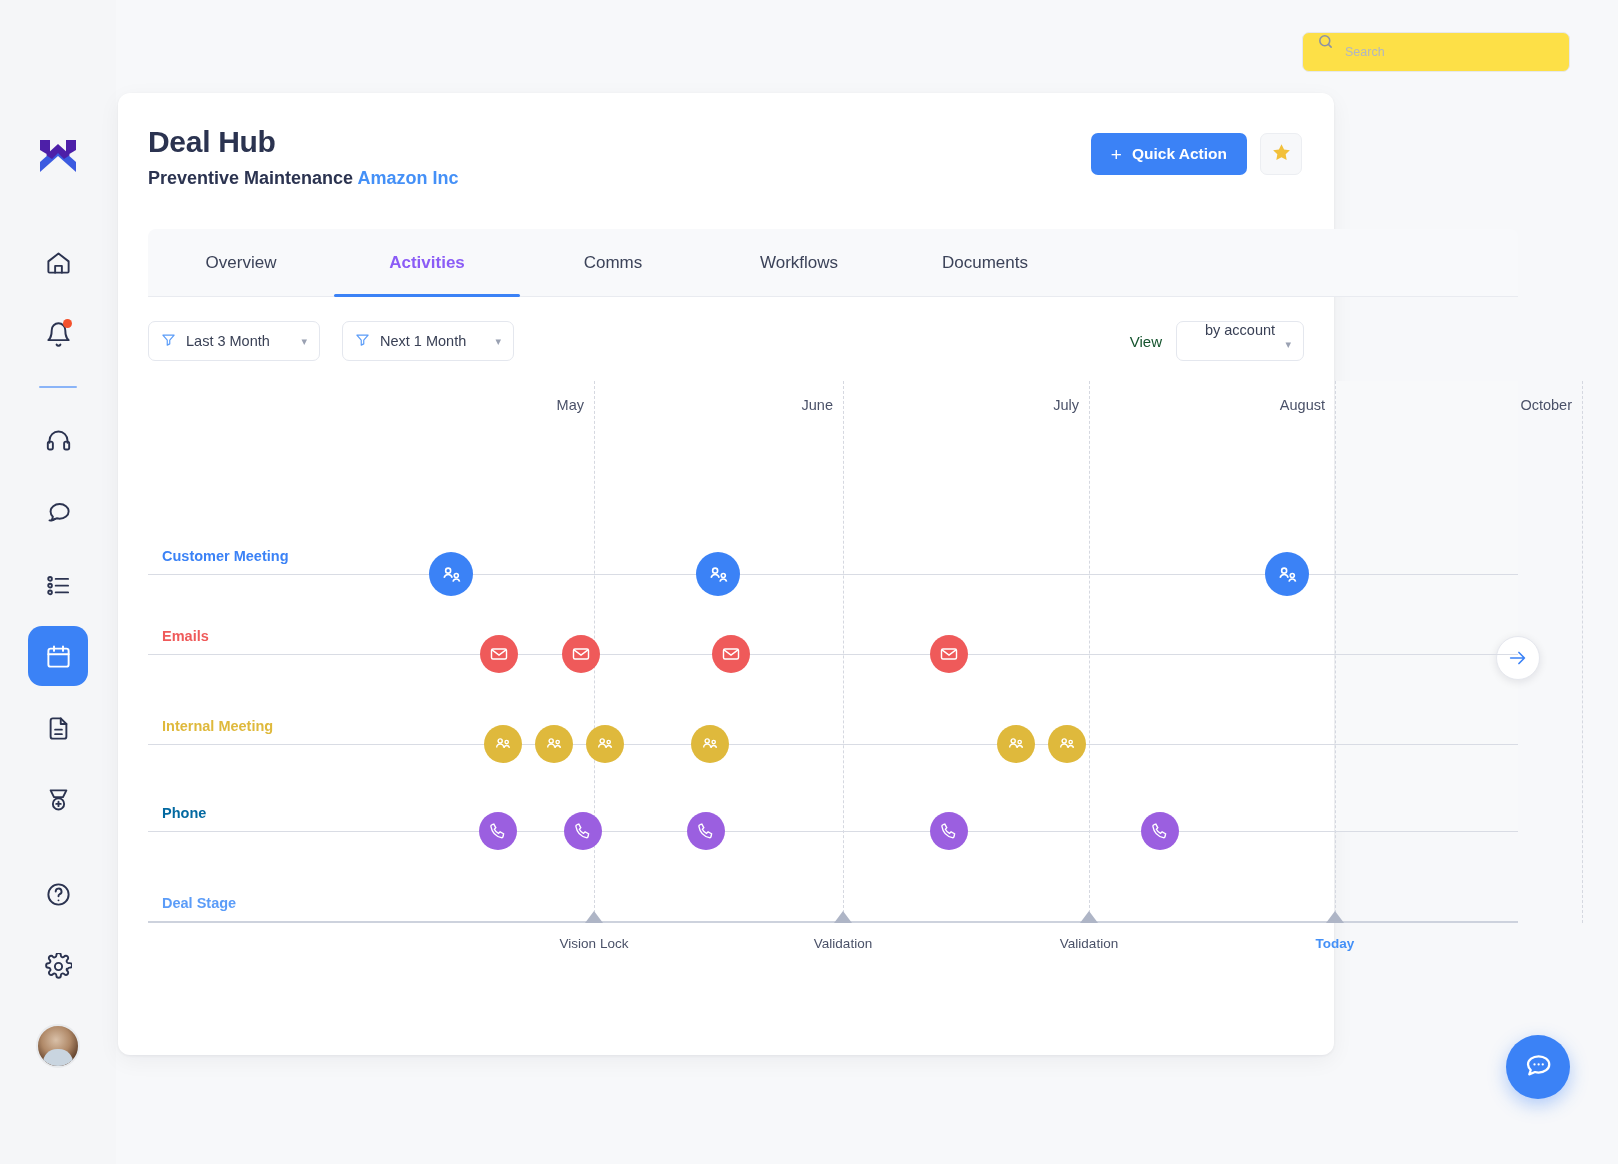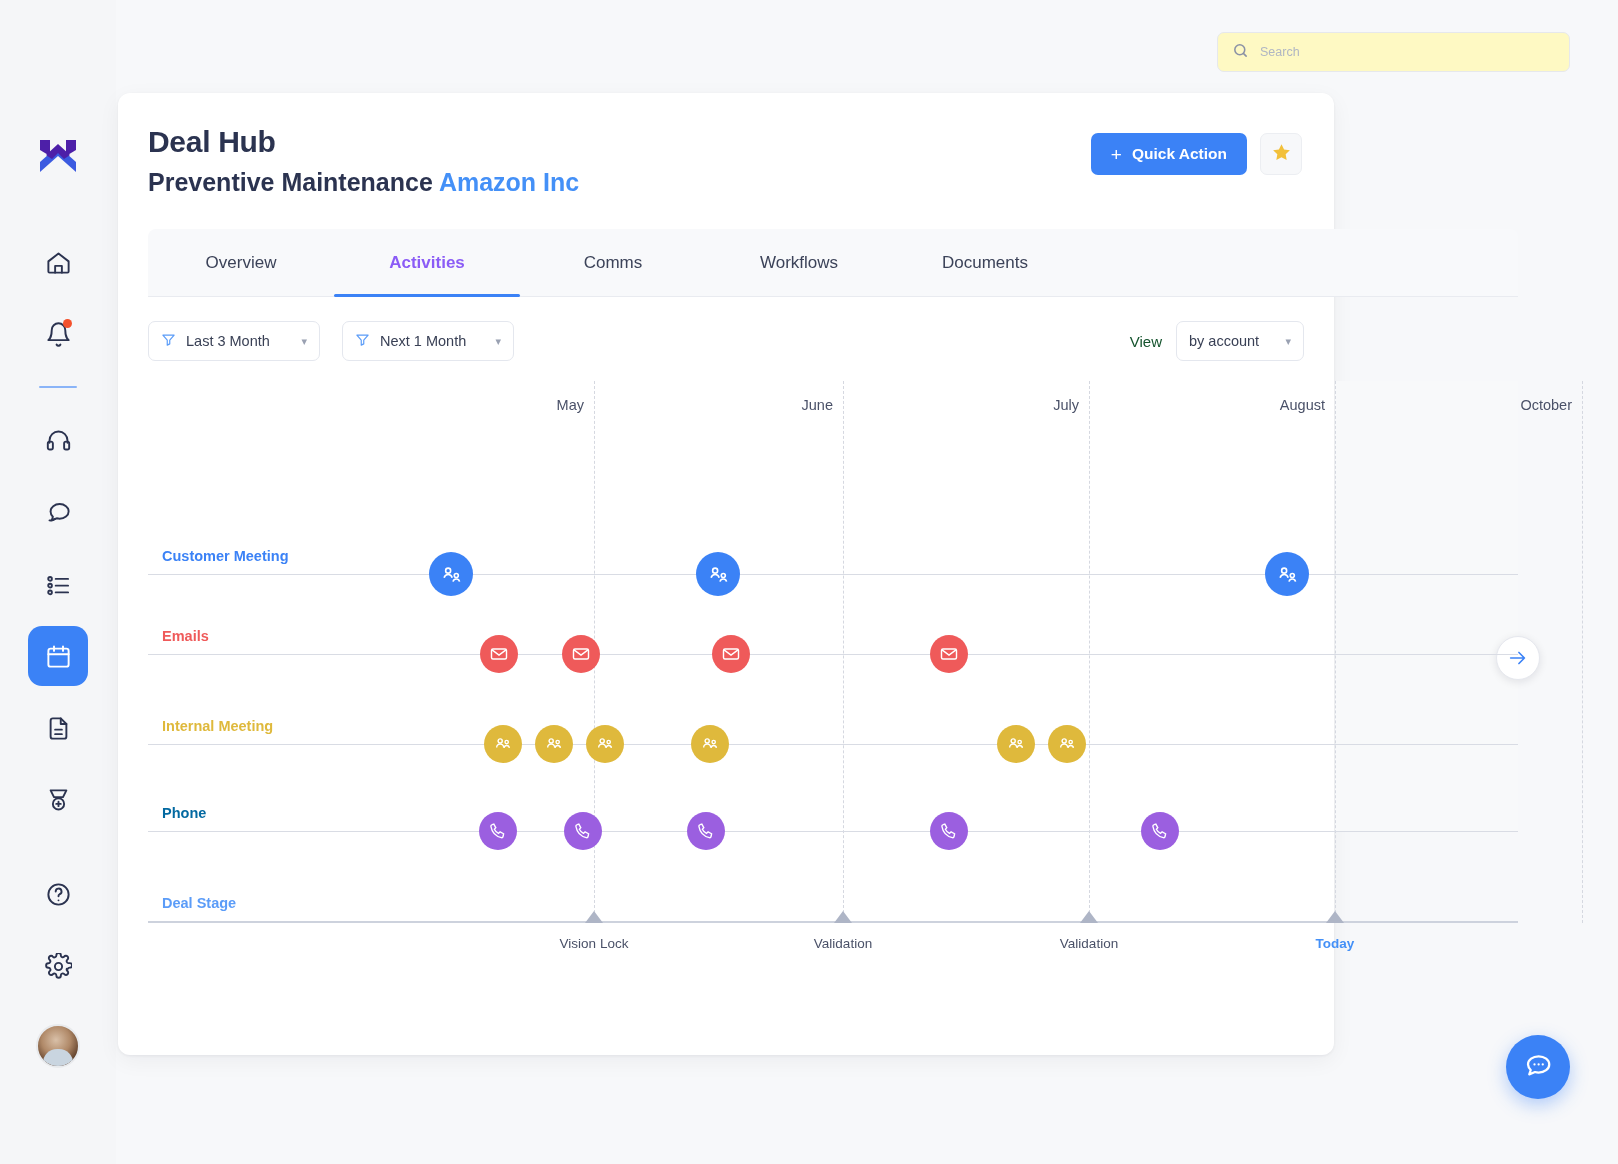--- a/index.html
+++ b/index.html
@@ -42,42 +42,42 @@
   .avatar::after{
     content:""; position:absolute; left:50%; top:58%; transform:translateX(-50%);
     width:30px; height:26px; border-radius:14px 14px 6px 6px;
     background:#c9d5e0;
   }
 
   
   .topbar { position: absolute; left: 116px; top: 0; right: 0; height: 100px; }
   .search-box {
     position: absolute; right: 48px; top: 32px;
-    width: 353px; height: 40px; background: #fef9c3;
+    width: 268px; height: 40px; background: #fde047;
     border: 1px solid #e6e8ec; border-radius: 7px;
-    display: flex; align-items: center; padding: 0 14px;
+    display: flex; padding: 0 14px;
   }
   .search-box svg { width: 17px; height: 17px; stroke: #8b92a5; flex: none; }
   .search-box input {
     border: none; outline: none; margin-left: 11px;
     font-family: "Liberation Sans", sans-serif; font-size: 12.5px; color: #3b4256;
     background: transparent; width: 100%;
   }
   .search-box input::placeholder { color: #b0b6c3; }
 
   
   .card {
     position: absolute; left: 118px; top: 93px;
     width: 1216px; height: 962px;
     background: #ffffff; border-radius: 12px;
     box-shadow: 0 1px 3px rgba(16,24,40,.06), 0 6px 22px rgba(16,24,40,.05);
   }
   .card-head { position: absolute; left: 30px; top: 32px; }
   .page-title { font-size: 30px; font-weight: bold; color: #2b3350; letter-spacing: -.3px; }
-  .page-sub { margin-top: 9px; font-size: 25px; font-weight: bold; color: #2b3350; }
+  .page-sub { margin-top: 9px; font-size: 18px; font-weight: bold; color: #2b3350; }
   .page-sub .acct { color: #4490f7; }
 
   .head-actions { position: absolute; right: 32px; top: 40px; display: flex; align-items: center; gap: 13px; }
   .btn-quick {
     height: 42px; padding: 0 20px; border: none; border-radius: 7px;
     background: #3b82f6; color: #fff; font-size: 15.5px; font-weight: bold;
     font-family: "Liberation Sans", sans-serif; display: flex; align-items: center;
     gap: 10px; cursor: pointer;
   }
   .btn-quick .plus { font-size: 19px; font-weight: normal; line-height: 1; }
@@ -112,21 +112,21 @@
     gap: 10px; cursor: pointer; font-size: 14.5px; color: #394055;
   }
   .filter-chip .funnel svg { width: 15px; height: 15px; stroke: #5b9cf8; fill: none; }
   .filter-chip .caret { margin-left: auto; color: #9aa1b2; font-size: 11px; }
 
   .view-wrap { position: absolute; right: 30px; top: 228px; display: flex; align-items: center; gap: 14px; }
   .view-label { font-size: 15px; color: #14532d; }
   .view-select {
     height: 40px; width: 128px; padding: 0 12px; border: 1px solid #e4e7ee;
     border-radius: 7px; background: #fff; display: flex; align-items: center;
-    font-size: 14.5px; color: #394055; cursor: pointer;
+    font-size: 14.5px; color: #394055; cursor: pointer; flex-direction: column;
   }
   .view-select .caret { margin-left: auto; color: #9aa1b2; font-size: 11px; }
 
   
   .timeline { position: absolute; left: 30px; top: 288px; width: 1370px; height: 500px; }
   .future-shade { position: absolute; top: 0; width: 312px; height: 450px; background: #f8f9fa; }
   .month-row { position: absolute; top: 0; left: 0; right: 0; height: 44px; }
   .month-label {
     position: absolute; font-size: 14.5px; color: #4a5168; transform: translateX(-100%);
     padding-right: 10px; top: 16px; white-space: nowrap;

